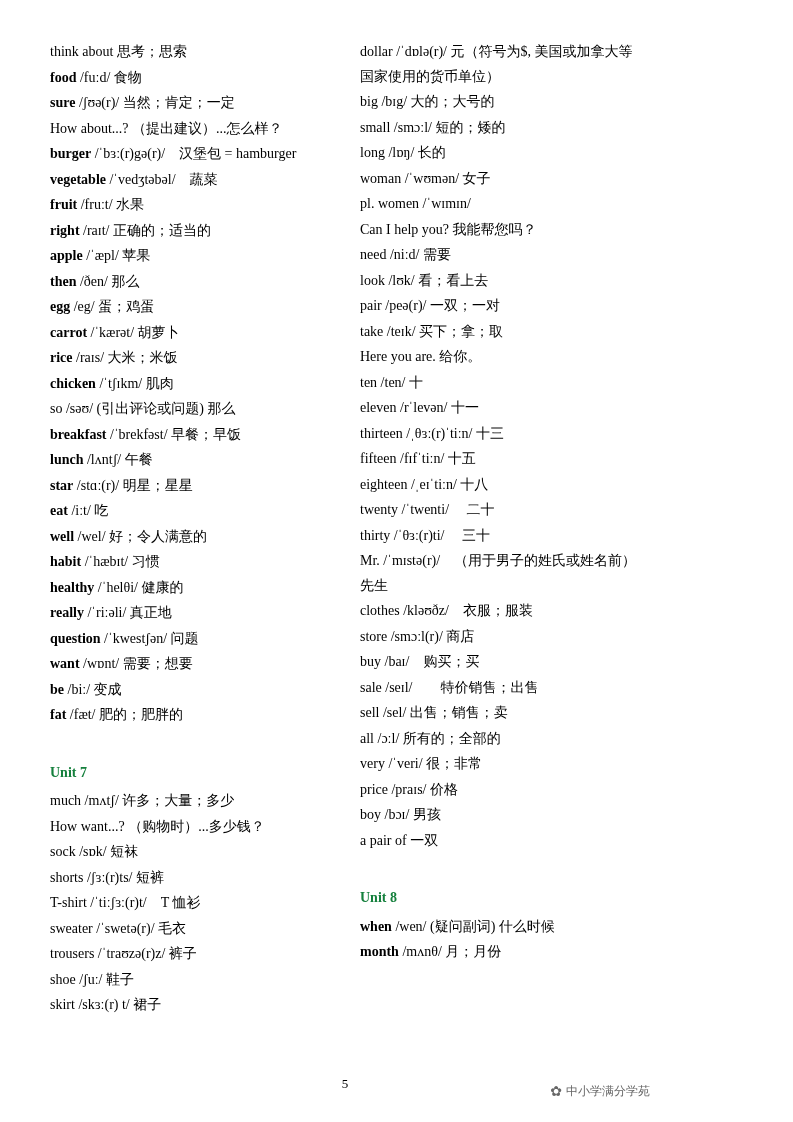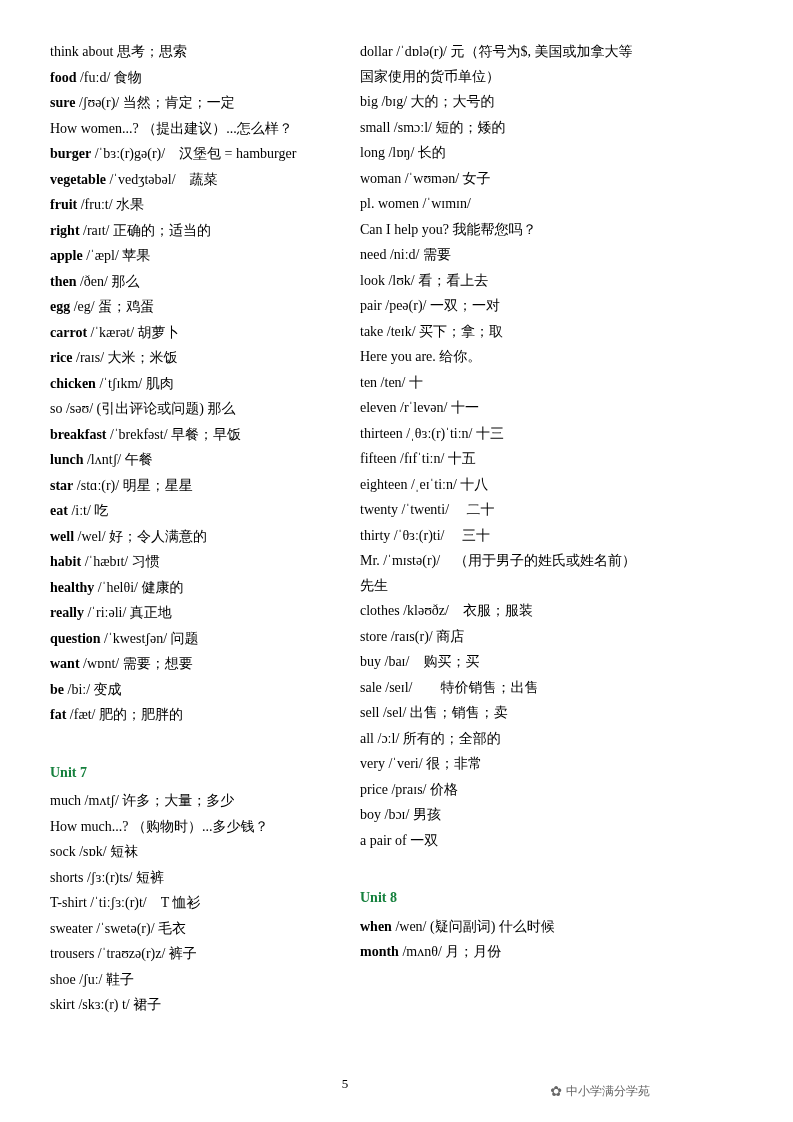--- a/index.html
+++ b/index.html
@@ -65,21 +65,21 @@
   </style>
 </head>
 <body>
 
 <div class="page">
   <div class="columns">
     <div class="col" id="left-col">
         <div class="entry">think about 思考；思索</div>
         <div class="entry"><span class="bold">food</span><span> /fuːd/ 食物</span></div>
         <div class="entry"><span class="bold">sure</span><span> /ʃʊə(r)/ 当然；肯定；一定</span></div>
-        <div class="entry">How women...? （提出建议）...怎么样？</div>
+        <div class="entry">How about...? （提出建议）...怎么样？</div>
         <div class="entry"><span class="bold">burger</span><span> /ˈbɜː(r)gə(r)/　汉堡包 = hamburger</span></div>
         <div class="entry"><span class="bold">vegetable</span><span> /ˈvedʒtəbəl/　蔬菜</span></div>
         <div class="entry"><span class="bold">fruit</span><span> /fruːt/ 水果</span></div>
         <div class="entry"><span class="bold">right</span><span> /raɪt/ 正确的；适当的</span></div>
         <div class="entry"><span class="bold">apple</span><span> /ˈæpl/ 苹果</span></div>
         <div class="entry"><span class="bold">then</span><span> /ðen/ 那么</span></div>
         <div class="entry"><span class="bold">egg</span><span> /eg/ 蛋；鸡蛋</span></div>
         <div class="entry"><span class="bold">carrot</span><span> /ˈkærət/ 胡萝卜</span></div>
         <div class="entry"><span class="bold">rice</span><span> /raɪs/ 大米；米饭</span></div>
         <div class="entry"><span class="bold">chicken</span><span> /ˈtʃɪkm/ 肌肉</span></div>
@@ -92,21 +92,21 @@
         <div class="entry"><span class="bold">habit</span><span> /ˈhæbɪt/ 习惯</span></div>
         <div class="entry"><span class="bold">healthy</span><span> /ˈhelθi/ 健康的</span></div>
         <div class="entry"><span class="bold">really</span><span> /ˈriːəli/ 真正地</span></div>
         <div class="entry"><span class="bold">question</span><span> /ˈkwestʃən/ 问题</span></div>
         <div class="entry"><span class="bold">want</span><span> /wɒnt/ 需要；想要</span></div>
         <div class="entry"><span class="bold">be</span><span> /biː/ 变成</span></div>
         <div class="entry"><span class="bold">fat</span><span> /fæt/ 肥的；肥胖的</span></div>
         <div class="divider"></div>
         <div class="unit-heading">Unit 7</div>
         <div class="entry">much /mʌtʃ/ 许多；大量；多少</div>
-        <div class="entry">How much...? （购物时）...多少钱？</div>
+        <div class="entry">How want...? （购物时）...多少钱？</div>
         <div class="entry">sock /sɒk/ 短袜</div>
         <div class="entry">shorts /ʃɜː(r)ts/ 短裤</div>
         <div class="entry">T-shirt /ˈtiːʃɜː(r)t/　T 恤衫</div>
         <div class="entry">sweater /ˈswetə(r)/ 毛衣</div>
         <div class="entry">trousers /ˈtraʊzə(r)z/ 裤子</div>
         <div class="entry">shoe /ʃuː/ 鞋子</div>
         <div class="entry">skirt /skɜː(r) t/ 裙子</div>
       </div>
     <div class="col" id="right-col">
         <div class="entry">dollar /ˈdɒlə(r)/ 元（符号为$, 美国或加拿大等国家使用的货币单位）</div>
@@ -123,21 +123,21 @@
         <div class="entry">Here you are. 给你。</div>
         <div class="entry">ten /ten/ 十</div>
         <div class="entry">eleven /rˈlevən/ 十一</div>
         <div class="entry">thirteen /ˌθɜː(r)ˈtiːn/ 十三</div>
         <div class="entry">fifteen /fɪfˈtiːn/ 十五</div>
         <div class="entry">eighteen /ˌeɪˈtiːn/ 十八</div>
         <div class="entry">twenty /ˈtwenti/ 　二十</div>
         <div class="entry">thirty /ˈθɜː(r)ti/ 　三十</div>
         <div class="entry">Mr. /ˈmɪstə(r)/　（用于男子的姓氏或姓名前） 先生</div>
         <div class="entry">clothes /kləʊðz/　衣服；服装</div>
-        <div class="entry">store /raɪs(r)/ 商店</div>
+        <div class="entry">store /smɔːl(r)/ 商店</div>
         <div class="entry">buy /baɪ/　购买；买</div>
         <div class="entry">sale /seɪl/　　特价销售；出售</div>
         <div class="entry">sell /sel/ 出售；销售；卖</div>
         <div class="entry">all /ɔːl/ 所有的；全部的</div>
         <div class="entry">very /ˈveri/ 很；非常</div>
         <div class="entry">price /praɪs/ 价格</div>
         <div class="entry">boy /bɔɪ/ 男孩</div>
         <div class="entry">a pair of 一双</div>
         <div class="divider"></div>
         <div class="unit-heading">Unit 8</div>

